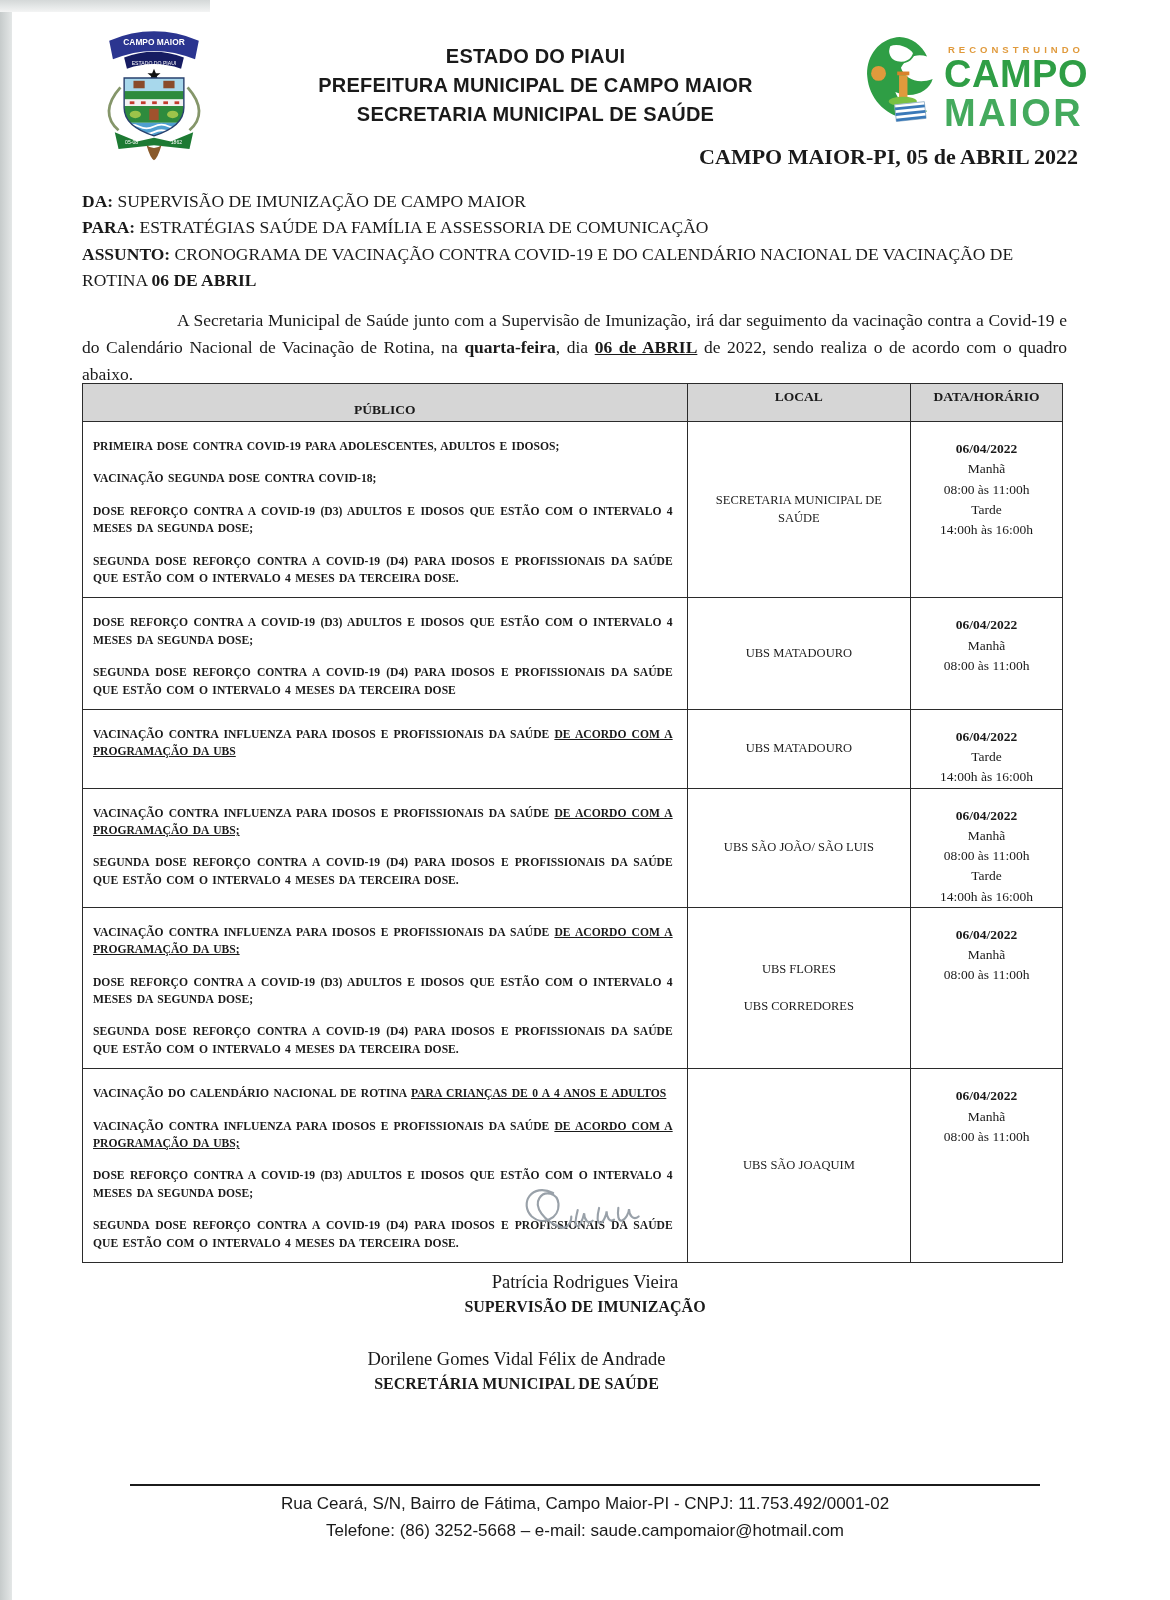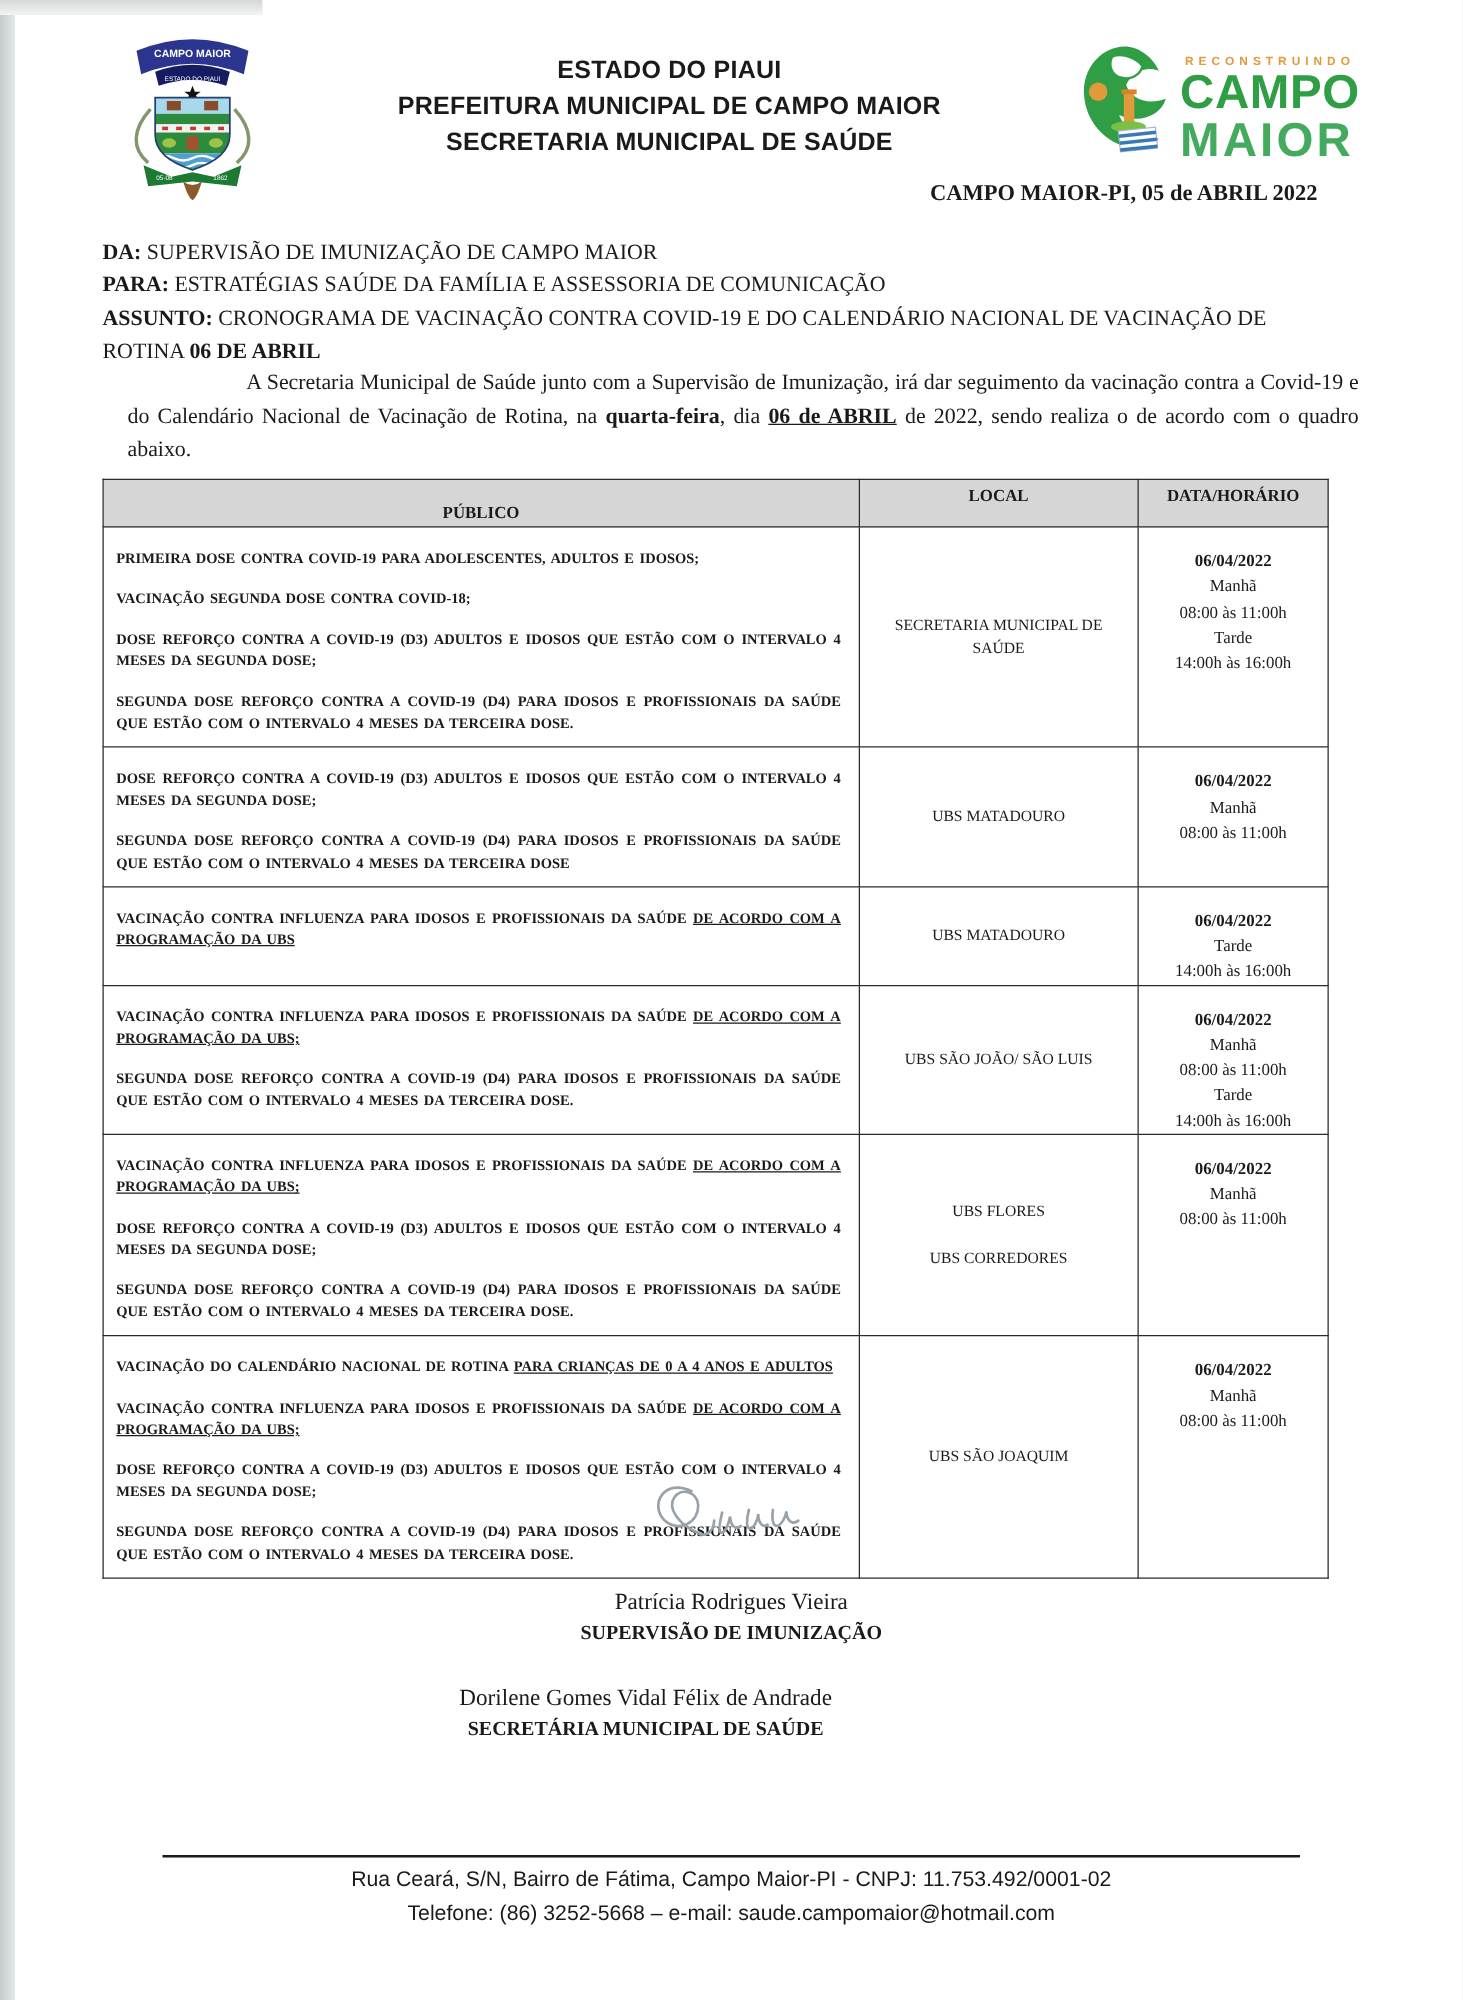--- a/index.html
+++ b/index.html
@@ -22,31 +22,31 @@
     font-size:20px; line-height:1.45; letter-spacing:.2px; }
   .brand { width:232px; flex:0 0 auto; display:flex; padding-top:6px; }
   .brand-text { padding-left:2px; font-family:"Liberation Sans", sans-serif; }
   .brand-tagline { font-size:9.5px; font-weight:bold; letter-spacing:4px;
     color:var(--logo-orange); margin:16px 0 0 4px; }
   .brand-line1 { font-size:38px; font-weight:bold; color:var(--logo-green);
     line-height:1.05; letter-spacing:.5px; }
   .brand-line2 { font-size:38px; font-weight:bold; color:var(--logo-green-light);
     line-height:.95; letter-spacing:2.5px; }
 
-  .dateline { position:absolute; right:116px; top:144px;
-    font-weight:bold; font-size:18px; }
+  .dateline { position:absolute; right:92px; top:144px;
+    font-weight:bold; font-size:22px; }
 
   
   .memo { position:absolute; left:82px; top:188px; width:985px;
     font-size:17.5px; line-height:1.5; }
   .memo b { font-weight:bold; }
 
   
-  .intro { position:absolute; left:82px; top:292px; width:985px;
-    font-size:17.5px; line-height:1.55; text-align:justify; text-indent:95px;margin-left:20px; }
+  .intro { position:absolute; left:82px; top:307px; width:985px;
+    font-size:17.5px; line-height:1.55; text-align:justify; text-indent:95px; }
   .intro .bu { font-weight:bold; text-decoration:underline; }
 
   
   .tbl-wrap { position:absolute; left:82px; top:383px; width:981px; }
   table { width:100%; border-collapse:collapse; table-layout:fixed; }
   th, td { border:1.6px solid #2b2b2b; }
   thead th { background:#d6d6d6; font-size:13.5px; font-weight:bold;
     text-align:center; height:38px; }
   th.h-publico { vertical-align:bottom; padding-bottom:3px; }
   th.h-local, th.h-data { vertical-align:top; padding-top:5px;margin-left:28px; }

